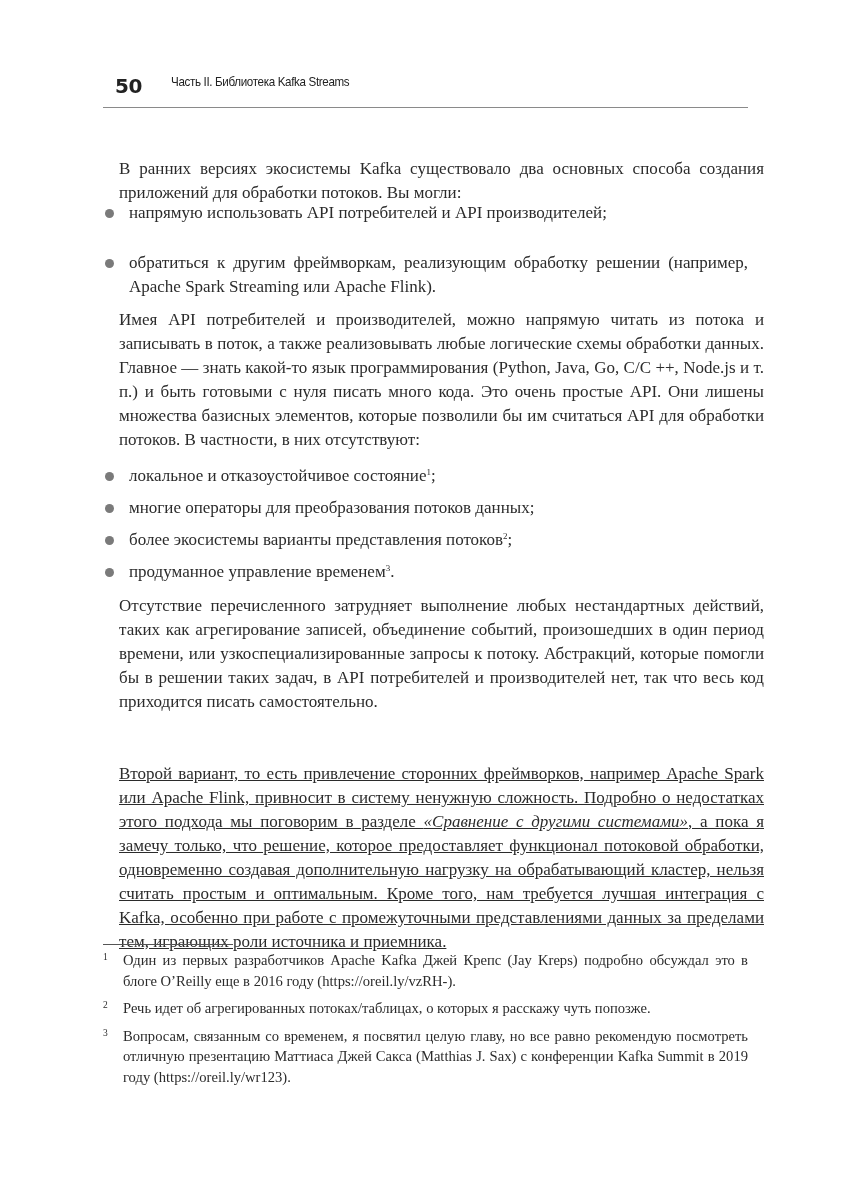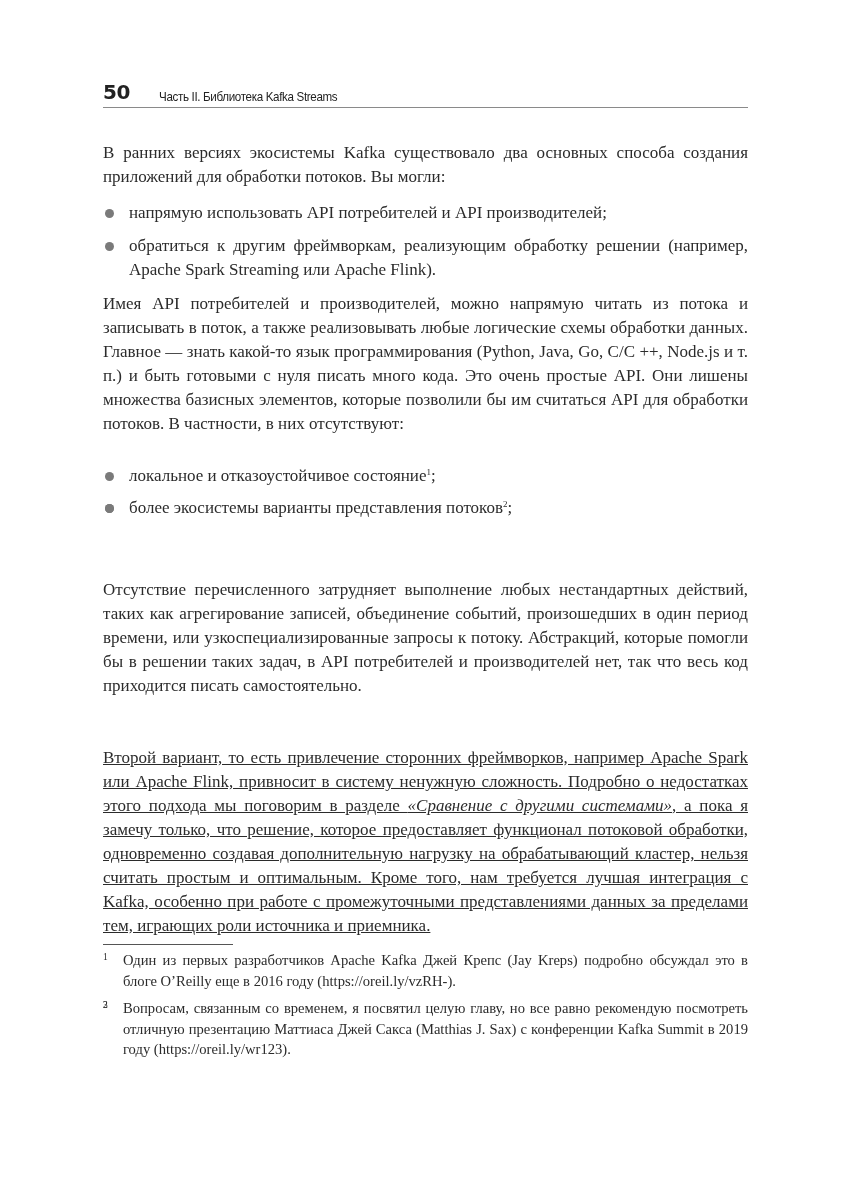--- a/index.html
+++ b/index.html
@@ -1,23 +1,23 @@
 <!DOCTYPE html>
 <html><head>
 <meta charset="utf-8">
 <style>
   html, body { margin: 0; padding: 0; background: #ffffff; }
   body { width: 849px; height: 1200px; position: relative; overflow: hidden; color: #2b2b2b; }
   .page { position: absolute; left: 103px; top: 0; width: 645px; }
-  .running-header { position: absolute; top: 74px; left: 0; width: 645px; height: 30px; display: flex; align-items: flex-end; }
+  .running-header { position: absolute; top: 74px; left: 12px; width: 645px; height: 30px; display: flex; align-items: flex-start; }
   .page-number { font-family: "DejaVu Sans", sans-serif; font-weight: bold; font-size: 20px; color: #222; letter-spacing: -0.5px; }
   .header-title { font-family: "Liberation Sans", sans-serif; font-size: 13.5px; color: #222; margin-left: 29px; letter-spacing: -0.4px; transform: scaleX(0.86); transform-origin: left; white-space: nowrap; }
   .header-rule { position: absolute; top: 107px; left: 0; width: 645px; height: 0; border-top: 1.5px solid #8a8a8a; }
   .body-text { font-family: "Liberation Serif", serif; font-size: 17px; line-height: 24px; color: #2b2b2b; text-align: justify; }
-  .para { position: absolute; left: 0; width: 645px; margin: 0; }
+  .para { position: absolute; left: 0; width: 645px; margin: 16px; }
   .bullets { position: absolute; left: 0; width: 645px; margin: 0; padding: 0; list-style: none; }
   .bullets li { position: relative; padding-left: 26px; margin: 0; }
   .bullet-dot { position: absolute; left: 2px; top: 8px; width: 9px; height: 9px; border-radius: 50%; background: #7a7a7a; }
   sup { font-size: 9px; line-height: 0; vertical-align: 6px; }
   em { font-style: italic; }
   .footnote-rule { position: absolute; top: 944px; left: 0; width: 130px; border-top: 1px solid #555; }
   .footnotes { position: absolute; top: 950px; left: 0; width: 645px; font-family: "Liberation Serif", serif; font-size: 14.6px; line-height: 20.5px; color: #2b2b2b; text-align: justify; }
   .footnote { position: relative; padding-left: 20px; margin: 0 0 7px 0; }
   .fn-mark { position: absolute; left: 0; top: -3px; font-size: 9.5px; }
 </style>
@@ -28,61 +28,67 @@
 
   <div class="running-header">
     <span class="page-number">50</span>
     <span class="header-title">Часть II. Библиотека Kafka Streams</span>
   </div>
   <div class="header-rule"></div>
 
   <p class="para body-text" style="top:141px;">В ранних версиях экосистемы Kafka существовало два основных способа создания приложений для обработки потоков. Вы могли:</p>
 
   <ul class="bullets body-text" style="top:201px;">
-    <li style="margin-bottom:9px;">
+    <li style="margin-bottom:26px;">
       <span class="bullet-dot"></span>
       <span>напрямую использовать API потребителей и API производителей;</span>
     </li>
     <li>
       <span class="bullet-dot"></span>
       <span>обратиться к другим фреймворкам, реализующим обработку решении (например, Apache Spark Streaming или Apache Flink).</span>
     </li>
   </ul>
 
   <p class="para body-text" style="top:292px;">Имея API потребителей и производителей, можно напрямую читать из потока и записывать в поток, а также реализовывать любые логические схемы обработки данных. Главное — знать какой-то язык программирования (Python, Java, Go, C/C ++, Node.js и т. п.) и быть готовыми с нуля писать много кода. Это очень простые API. Они лишены множества базисных элементов, которые позволили бы им считаться API для обработки потоков. В частности, в них отсутствуют:</p>
 
   <ul class="bullets body-text" style="top:464px;">
     <li style="margin-bottom:8px;">
       <span class="bullet-dot"></span>
       <span>локальное и отказоустойчивое состояние</span><sup>1</sup><span>;</span>
     </li>
     <li style="margin-bottom:8px;">
       <span class="bullet-dot"></span>
+      <span>многие операторы для преобразования потоков данных;</span>
     </li>
     <li style="margin-bottom:8px;">
       <span class="bullet-dot"></span>
       <span>более экосистемы варианты представления потоков</span><sup>2</sup><span>;</span>
+    </li>
+    <li>
+      <span class="bullet-dot"></span>
+      <span>продуманное управление временем</span><sup>3</sup><span>.</span>
     </li>
   </ul>
 
   <p class="para body-text" style="top:578px;">Отсутствие перечисленного затрудняет выполнение любых нестандартных действий, таких как агрегирование записей, объединение событий, произошедших в один период времени, или узкоспециализированные запросы к потоку. Абстракций, которые помогли бы в решении таких задач, в API потребителей и производителей нет, так что весь код приходится писать самостоятельно.</p>
 
   <p class="para body-text" style="top:746px;text-decoration:underline;">
     <span>Второй вариант, то есть привлечение сторонних фреймворков, например Apache Spark или Apache Flink, привносит в систему ненужную сложность. Подробно о недостатках этого подхода мы поговорим в разделе </span><em>«Сравнение с другими системами»</em><span>, а пока я замечу только, что решение, которое предоставляет функционал потоковой обработки, одновременно создавая дополнительную нагрузку на обрабатывающий кластер, нельзя считать простым и оптимальным. Кроме того, нам требуется лучшая интеграция с Kafka, особенно при работе с промежуточными представлениями данных за пределами тем, играющих роли источника и приемника.</span>
   </p>
 
   <div class="footnote-rule"></div>
 
   <div class="footnotes">
     <p class="footnote">
       <span class="fn-mark">1</span>
       <span>Один из первых разработчиков Apache Kafka Джей Крепс (Jay Kreps) подробно обсуждал это в блоге O’Reilly еще в 2016 году (https://oreil.ly/vzRH-).</span>
     </p>
     <p class="footnote">
       <span class="fn-mark">2</span>
+      <span>Речь идет об агрегированных потоках/таблицах, о которых я расскажу чуть попозже.</span>
     </p>
     <p class="footnote">
       <span class="fn-mark">3</span>
       <span>Вопросам, связанным со временем, я посвятил целую главу, но все равно рекомендую посмотреть отличную презентацию Маттиаса Джей Сакса (Matthias J. Sax) с конференции Kafka Summit в 2019 году (https://oreil.ly/wr123).</span>
     </p>
   </div>
 
 </div>
 
 </body></html>

